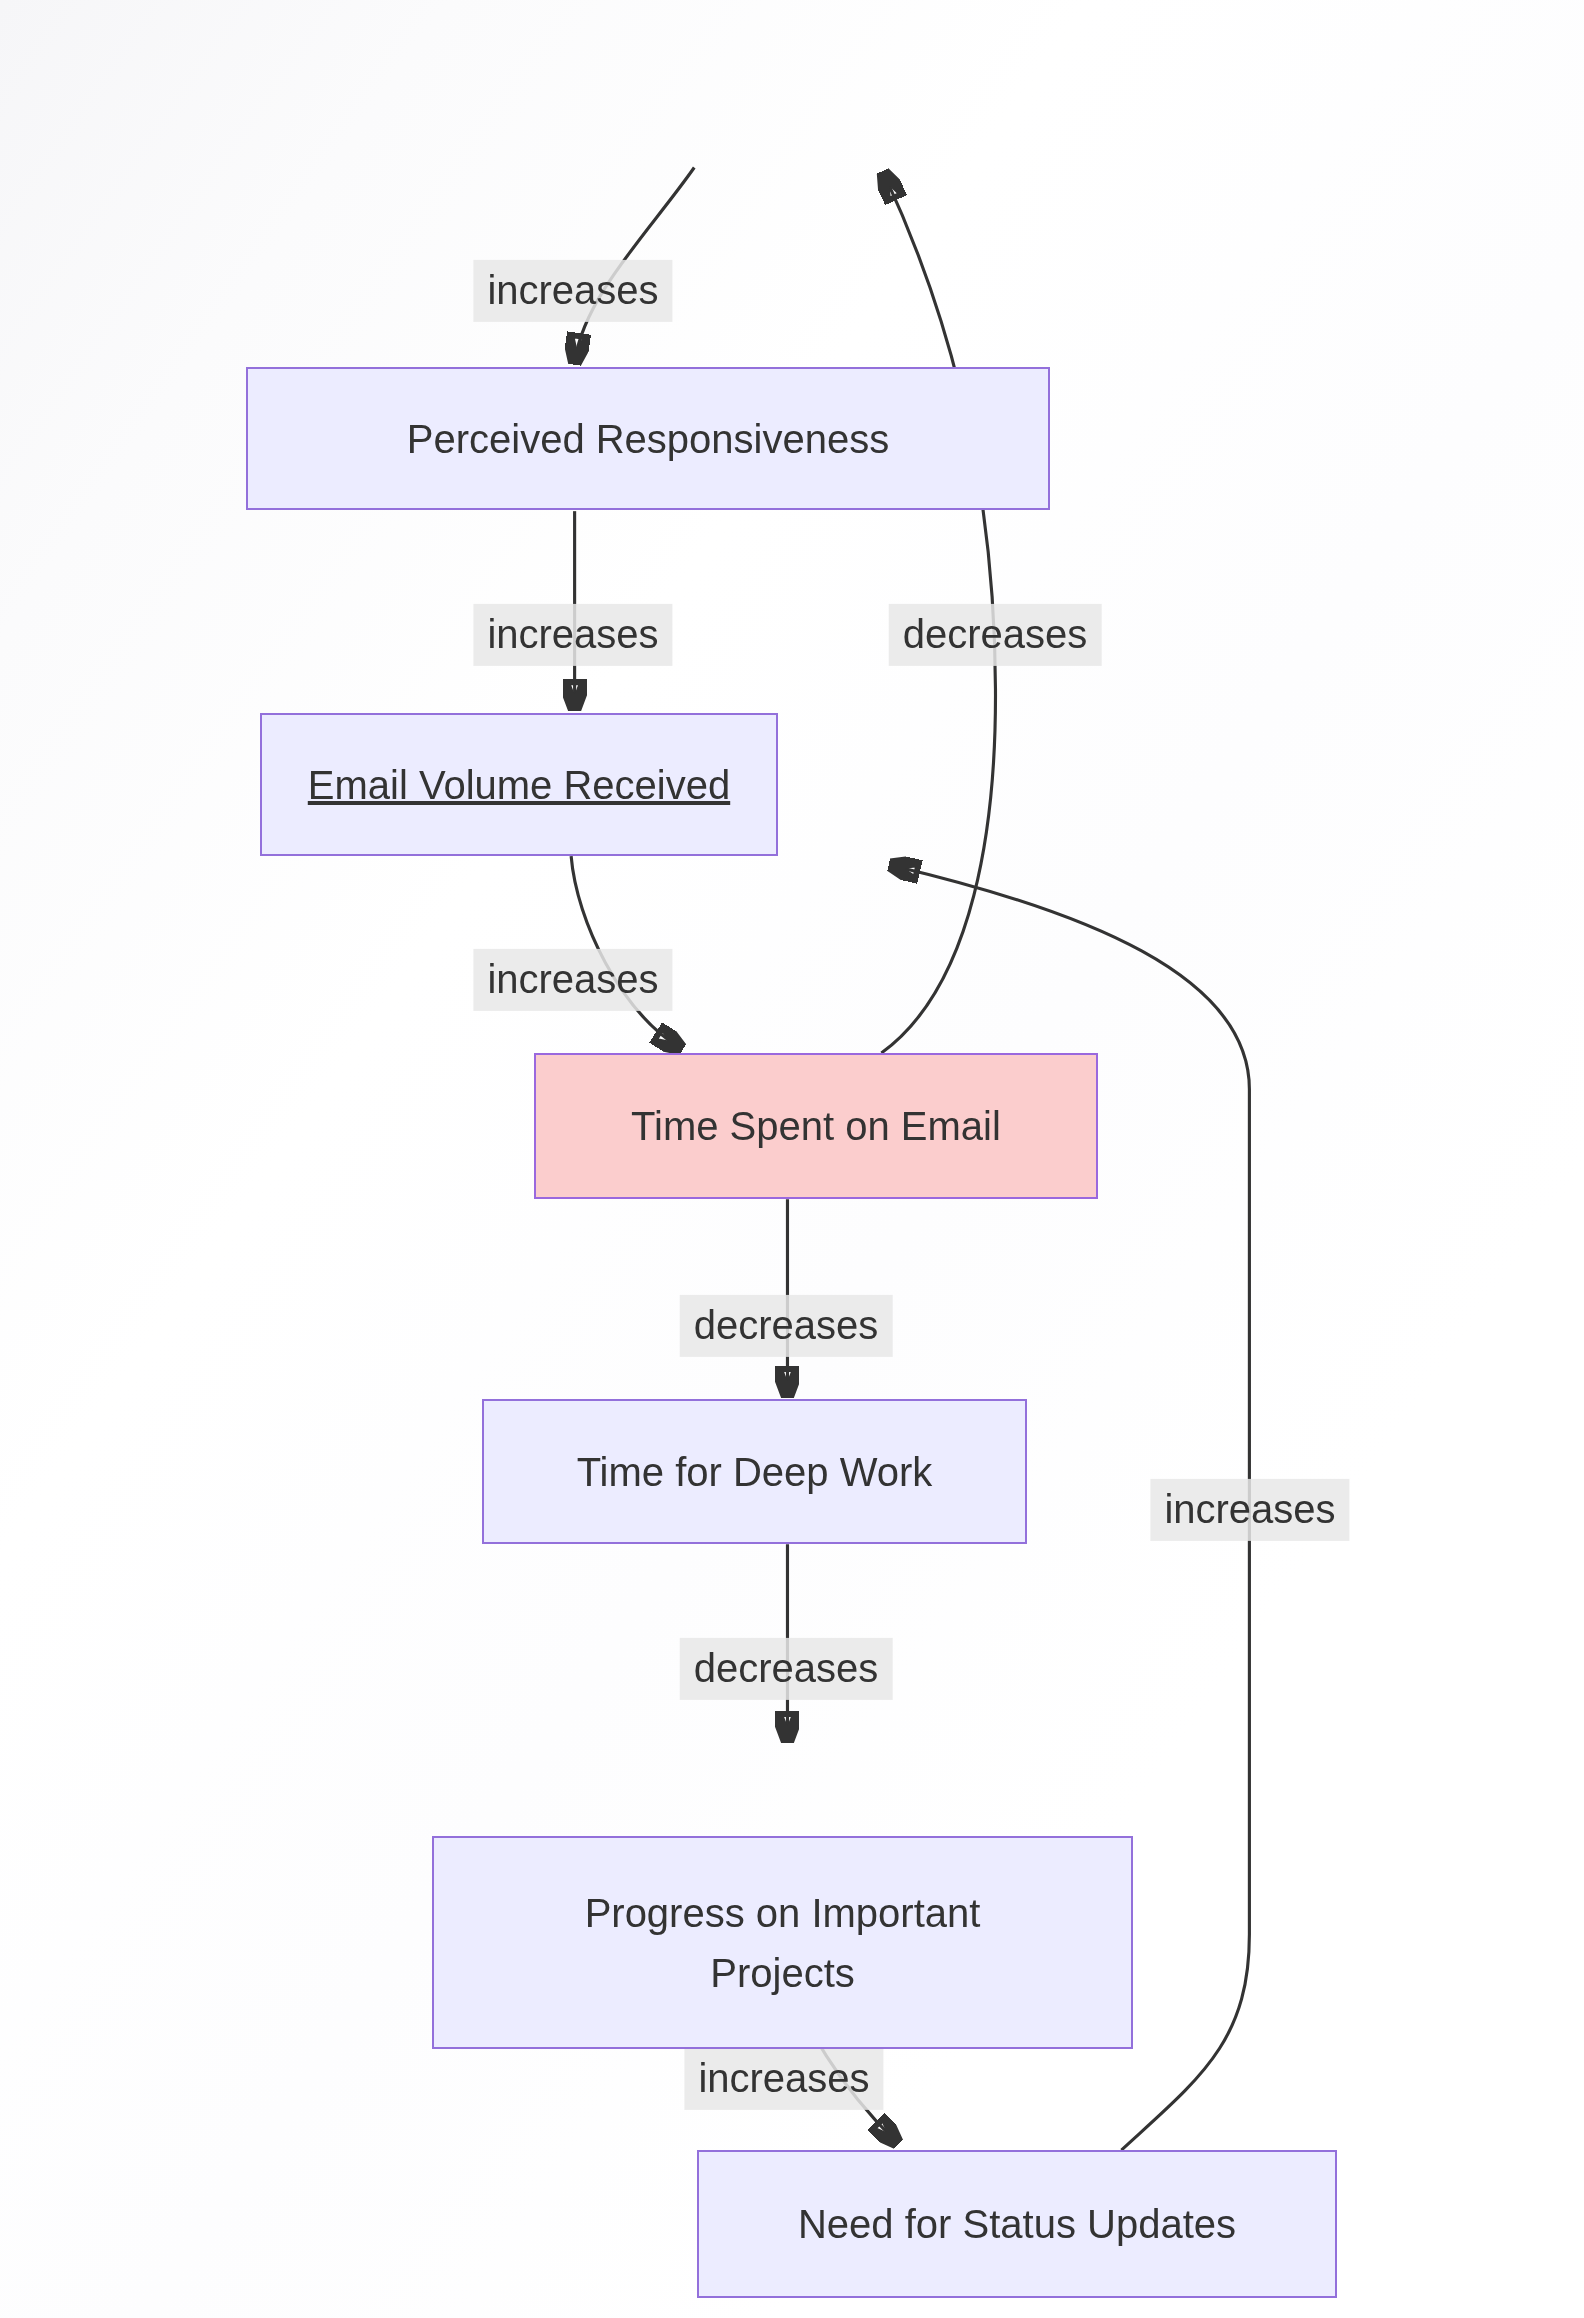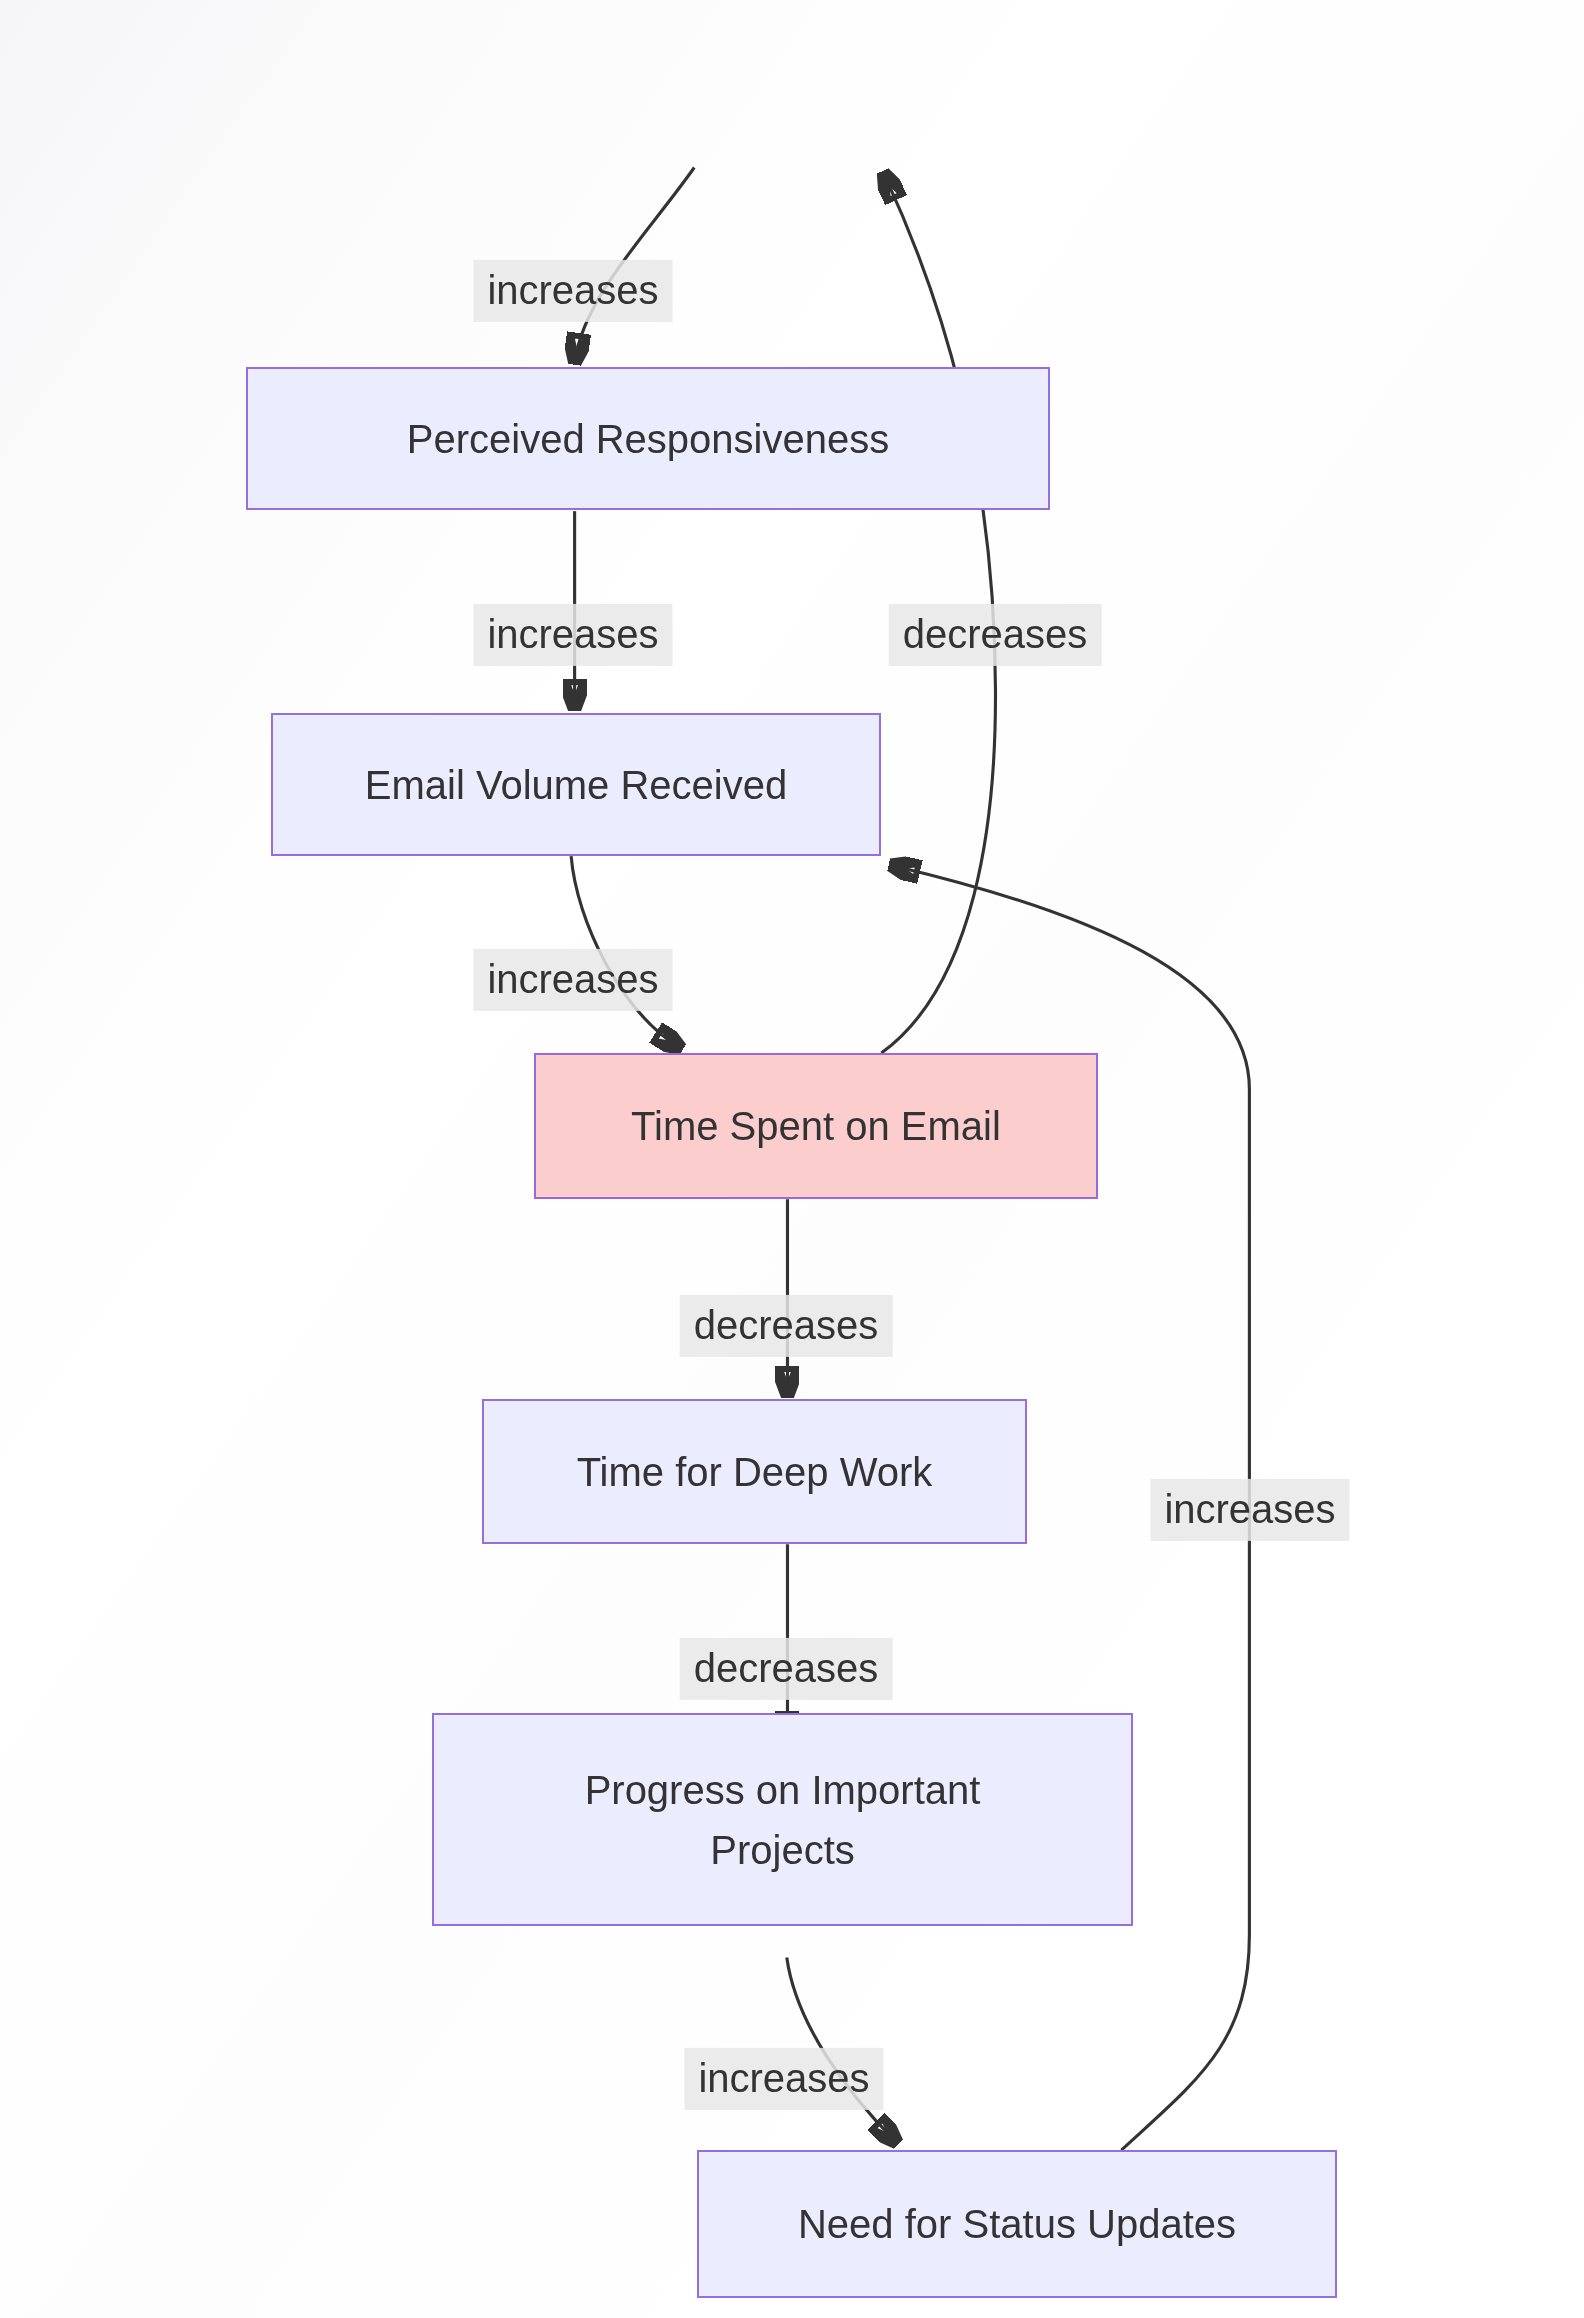--- a/index.html
+++ b/index.html
@@ -116,33 +116,33 @@
 
   <div class="edge-label" style="left:784px; top:2054px;">increases</div>
 
   <div class="edge-label" style="left:1250px; top:1485px;">increases</div>
 
 
   <div class="node" style="left:246px; top:367px; width:804px; height:143px;">
     <span class="node-text">Perceived Responsiveness</span>
   </div>
 
-  <div class="node" style="left:271px; top:713px; width:610px; height:143px;">
+  <div class="node" style="left:260px; top:713px; width:518px; height:143px;text-decoration:underline;">
     <span class="node-text">Email Volume Received</span>
   </div>
 
   <div class="node highlight" style="left:506px; top:1053px; width:564px; height:146px;margin-left:28px;">
     <span class="node-text">Time Spent on Email</span>
   </div>
 
   <div class="node" style="left:482px; top:1399px; width:545px; height:145px;justify-content:center;">
     <span class="node-text">Time for Deep Work</span>
   </div>
 
-  <div class="node" style="left:432px; top:1713px; width:701px; height:213px;">
+  <div class="node" style="left:432px; top:1836px; width:701px; height:213px;">
     <span class="node-text" style="max-width:459px;">Progress on Important Projects</span>
   </div>
 
   <div class="node" style="left:697px; top:2150px; width:640px; height:148px;">
     <span class="node-text">Need for Status Updates</span>
   </div>
 
 </div>
 
 

